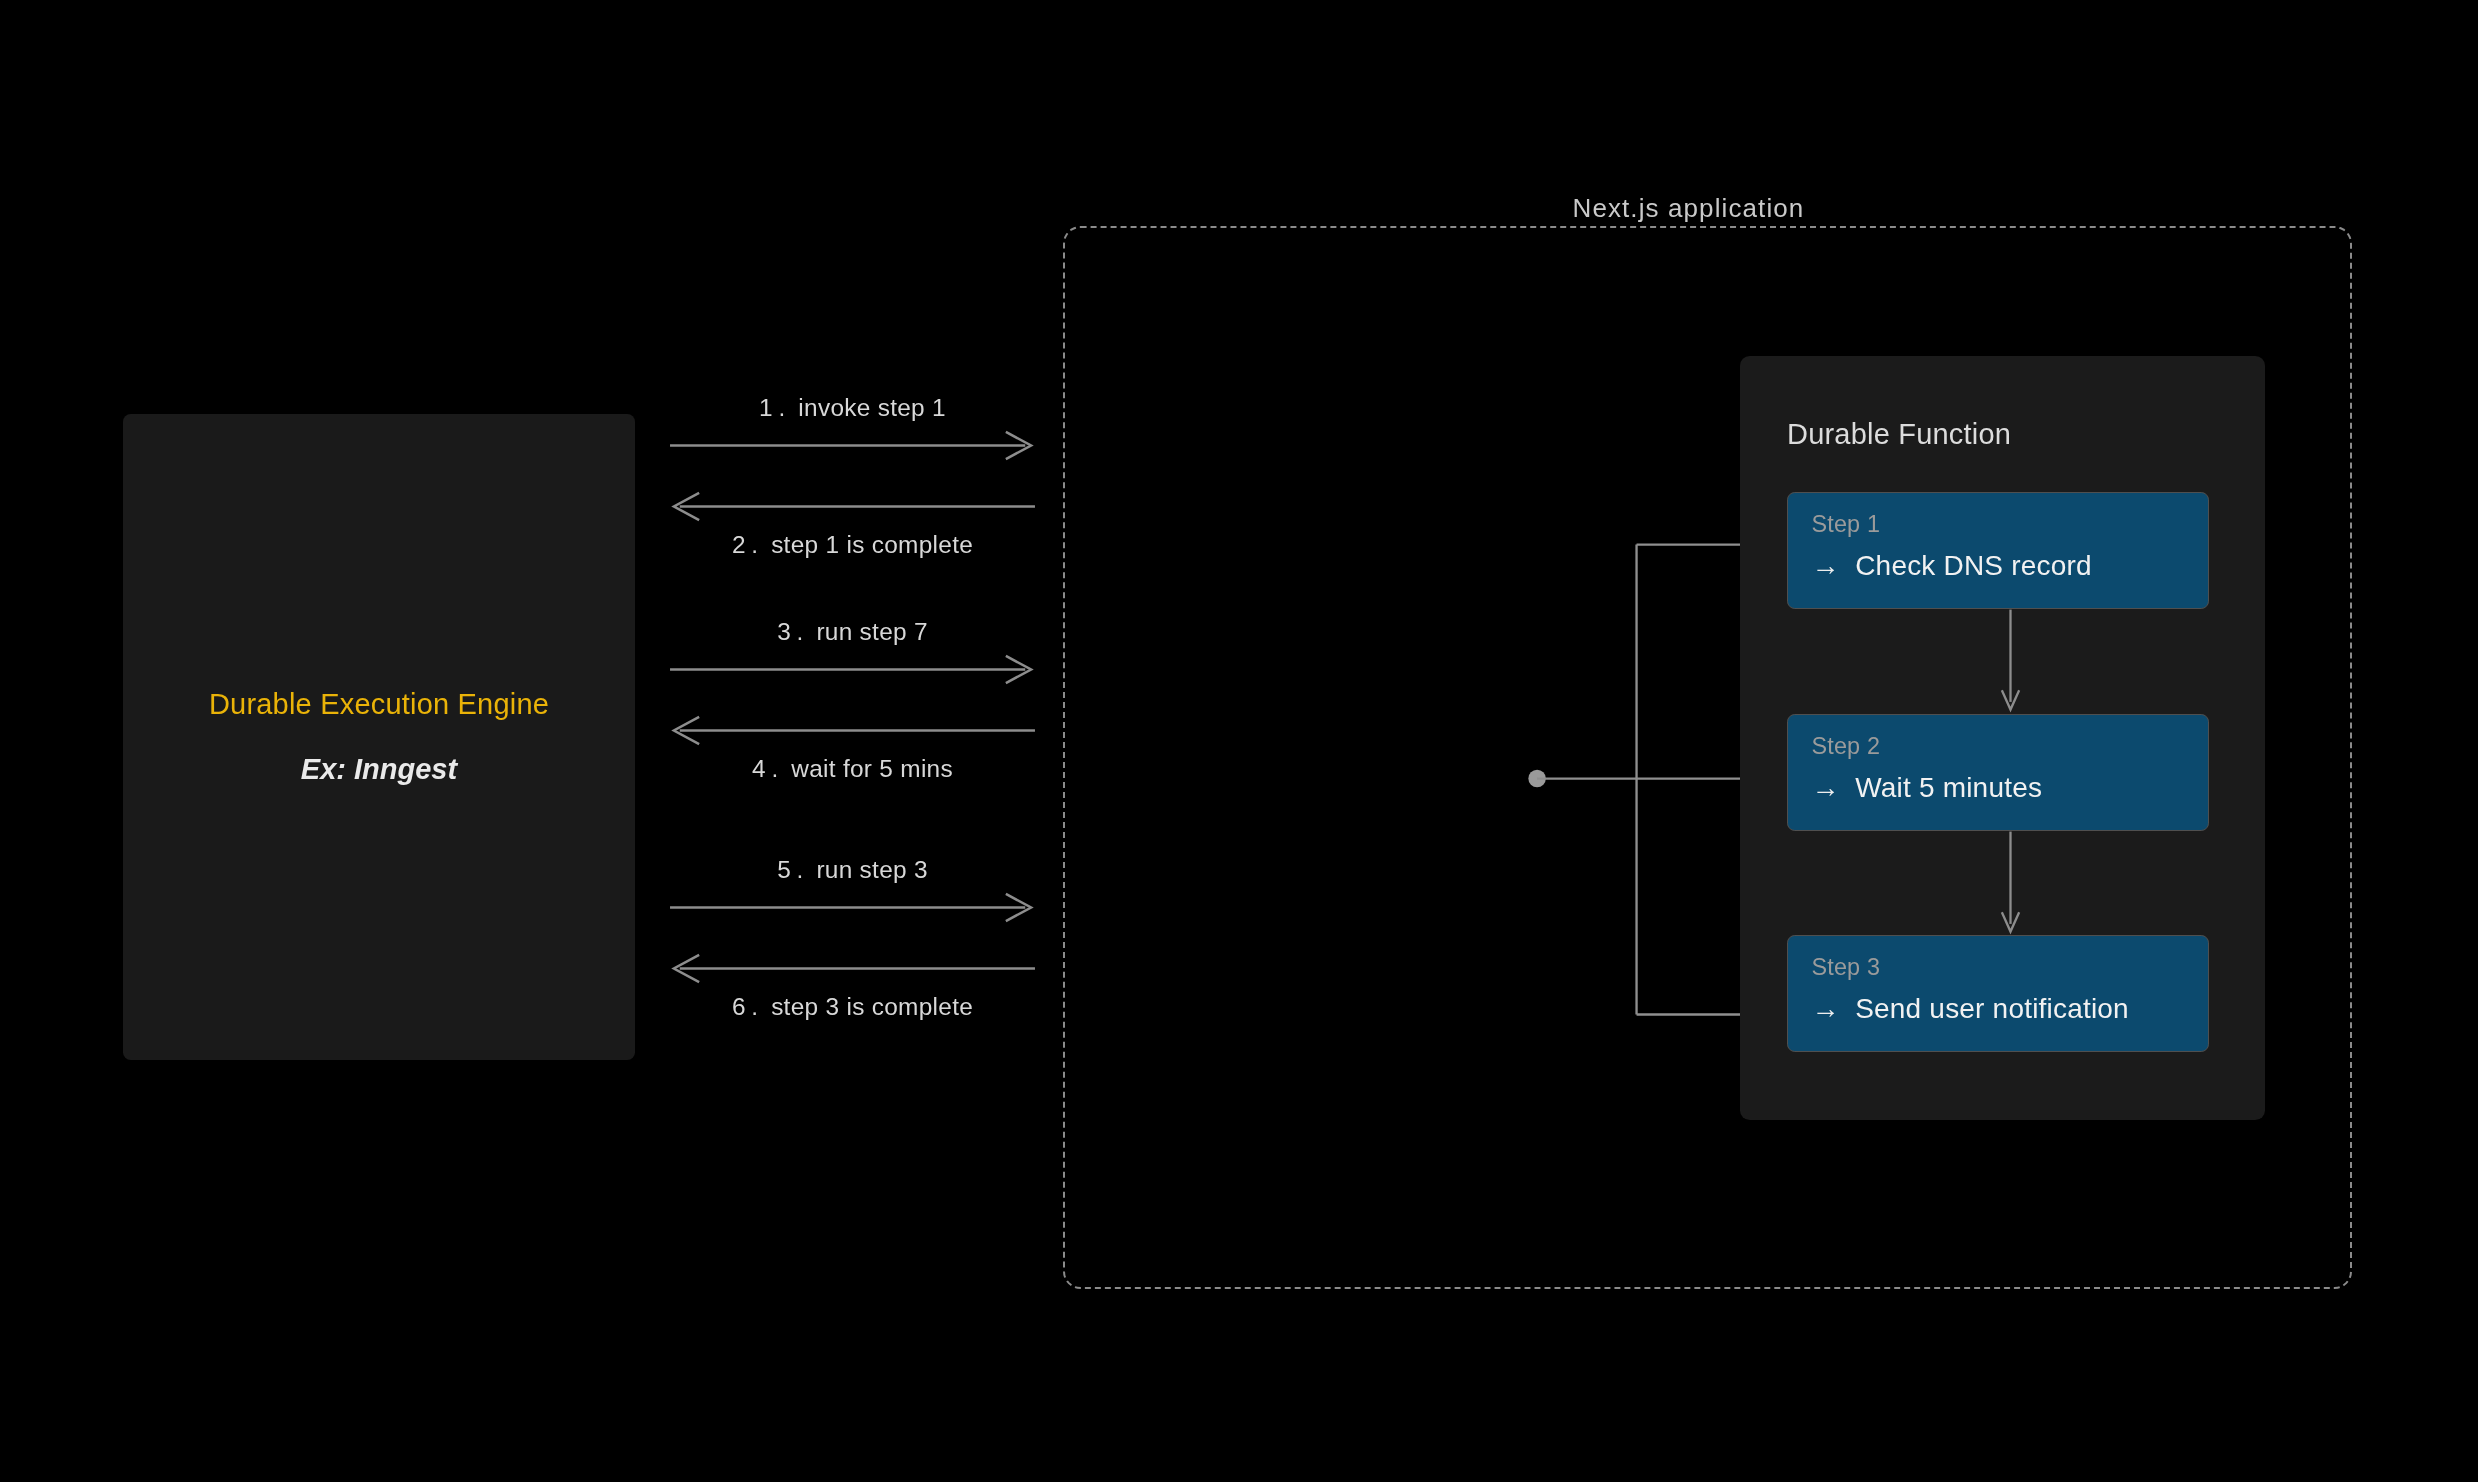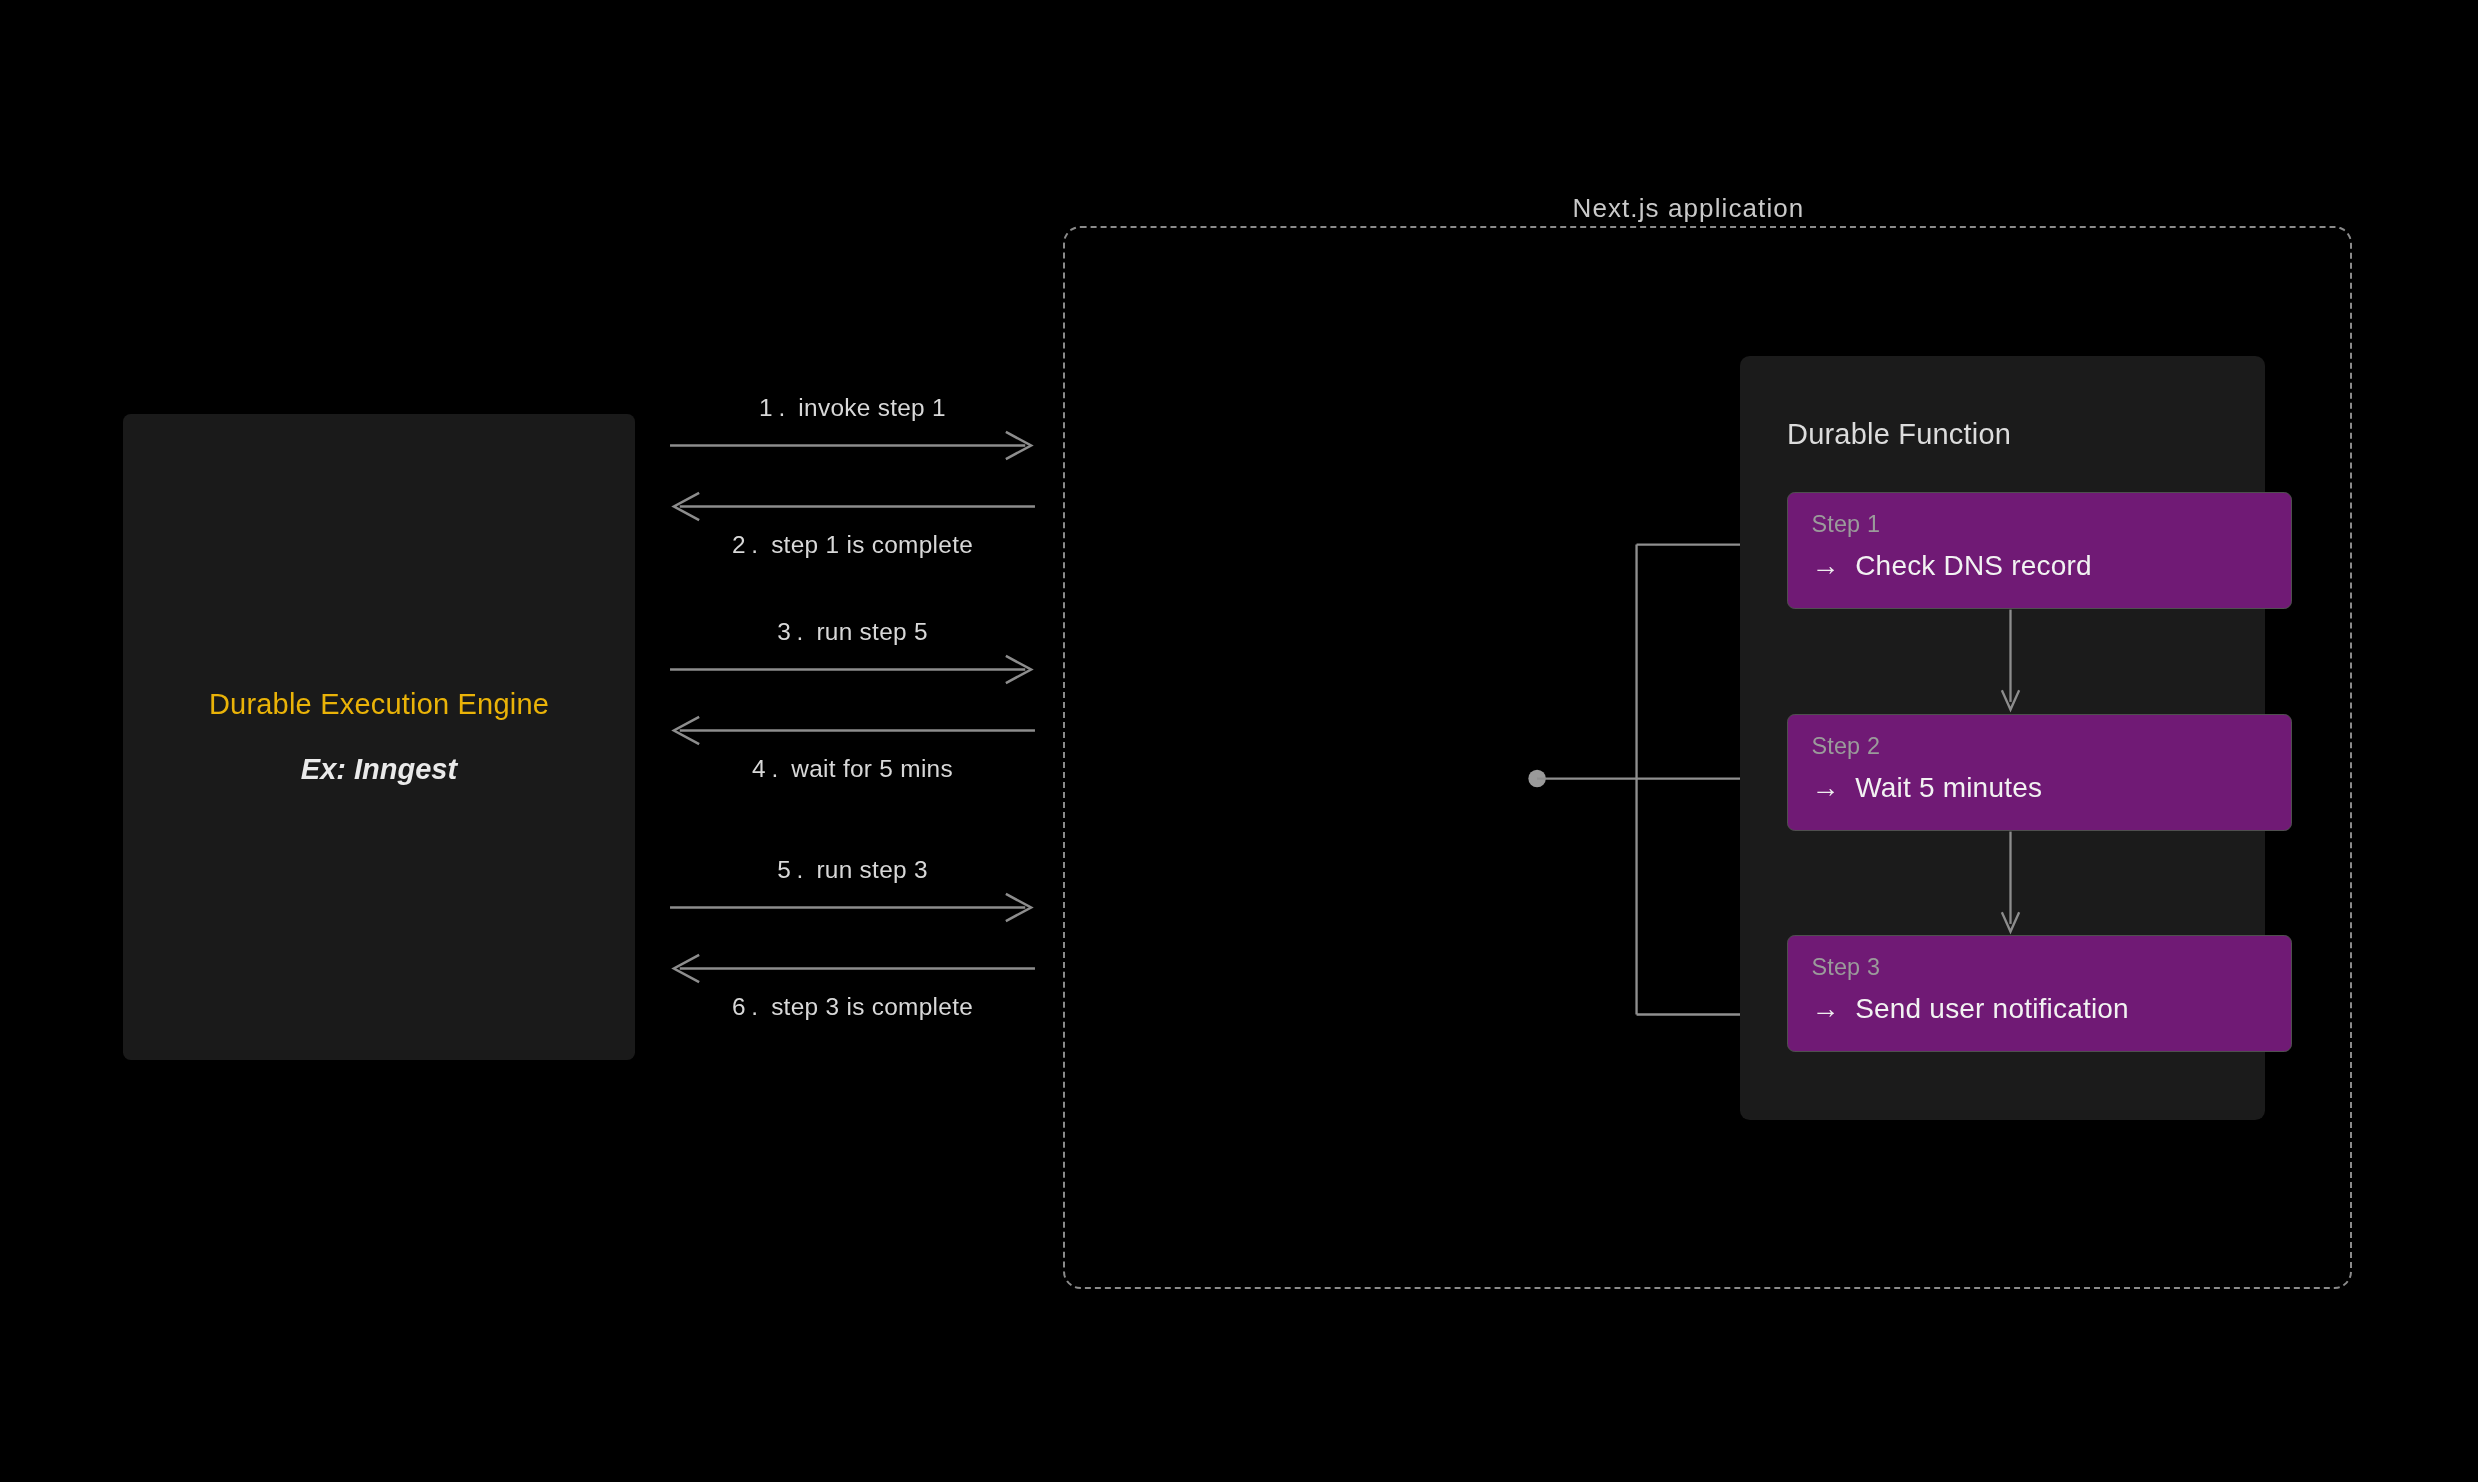--- a/index.html
+++ b/index.html
@@ -153,23 +153,23 @@
     left: 47px;
     top: 62px;
     font-size: 29px;
     color: #dcdcdc;
     letter-spacing: 0.2px;
   }
 
   .step-card {
     position: absolute;
     left: 47px;
-    width: 505px;
+    width: 422px;
     height: 117px;
-    background: #701a75;
+    background: #0c4a6e;
     border: 1.6px solid #4f4f4f;
     border-radius: 7.8px;
     box-sizing: border-box;
   }
   .step-card.s1 { top: 136px; }
   .step-card.s2 { top: 358px; }
   .step-card.s3 { top: 579px; }
 
   .step-kicker {
     position: absolute;
@@ -256,21 +256,21 @@
         <line x1="10" y1="17" x2="376" y2="17"></line>
         <polyline points="30,3 4,17 30,31"></polyline>
       </svg>
     </div>
   </div>
 
   <div class="msg-group" style="top:618px">
     <div class="msg-row to-right">
       <div class="msg-label">
         <span class="num">3.</span>
-        <span>run step 5</span>
+        <span>run step 7</span>
       </div>
       <svg class="msg-arrow" viewBox="0 0 376 34">
         <line x1="0" y1="17" x2="366" y2="17"></line>
         <polyline points="346,3 372,17 346,31"></polyline>
       </svg>
     </div>
     <div class="msg-row to-left">
       <div class="msg-label">
         <span class="num">4.</span>
         <span>wait for 5 mins</span>

